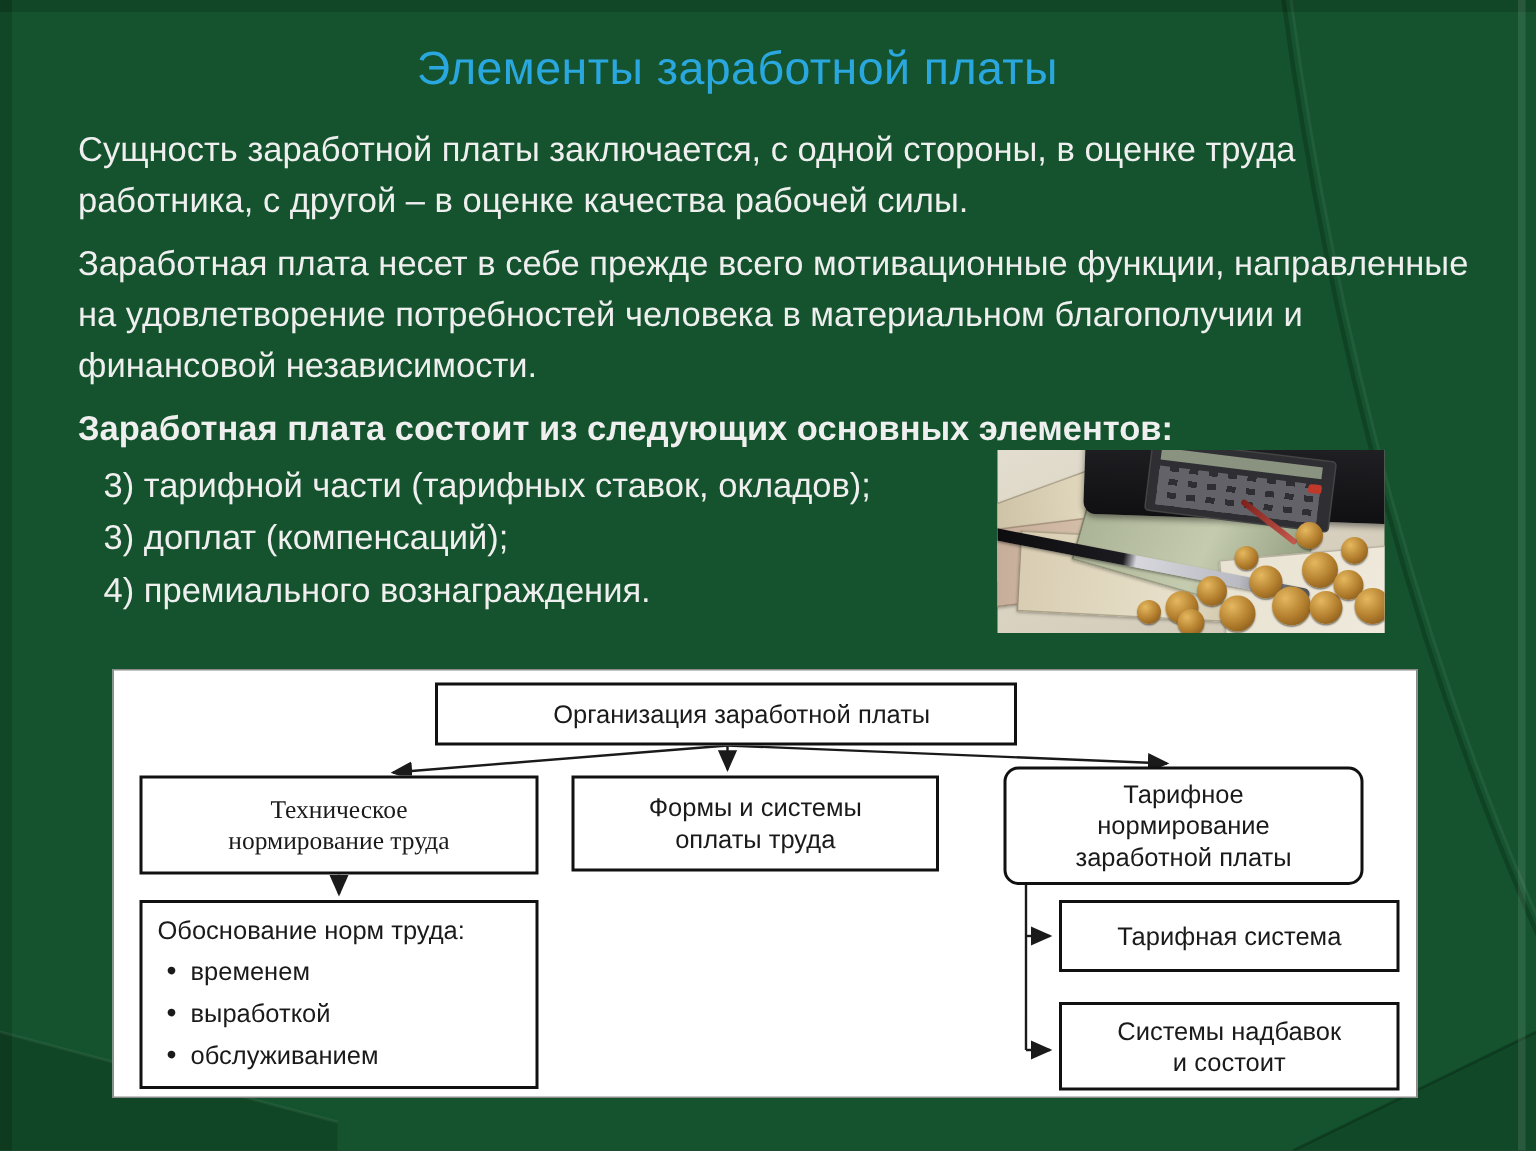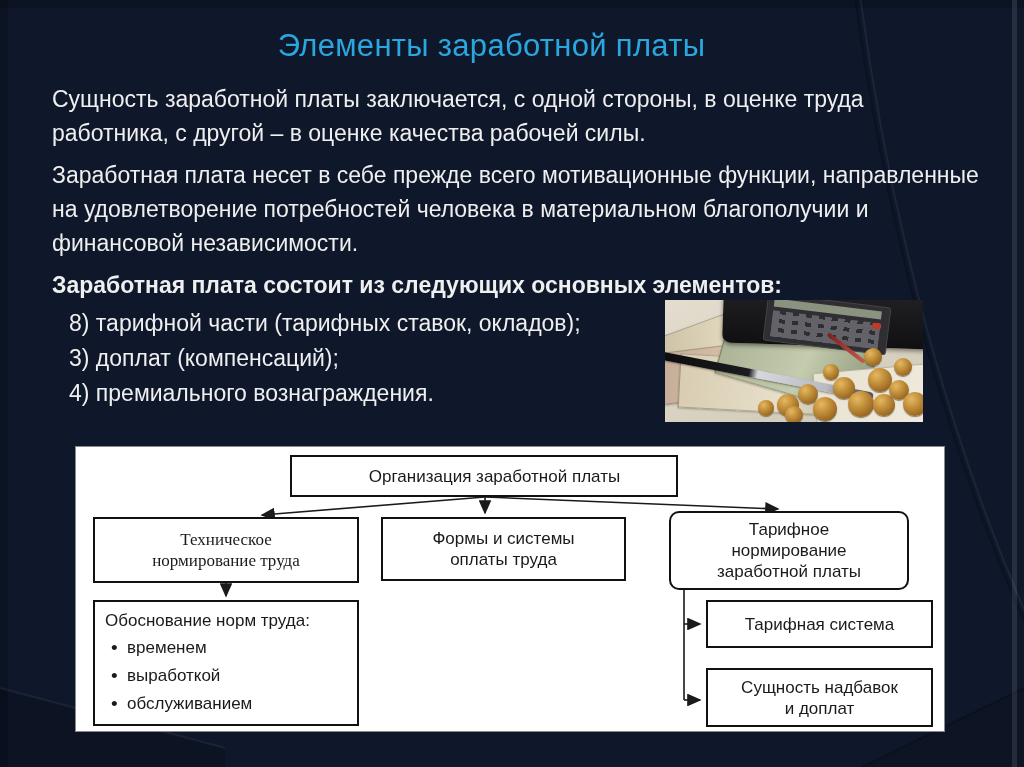--- a/index.html
+++ b/index.html
@@ -1,17 +1,17 @@
 <!DOCTYPE html>
 <html><head>
 <meta charset="utf-8">
 <style>
   html,body{margin:0;padding:0;}
   body{width:1024px;height:767px;overflow:hidden;background:#3c3d3f;font-family:"Liberation Sans",sans-serif;}
-  .slide{position:relative;width:1024px;height:767px;background:#0f172a;overflow:hidden;}
+  .slide{position:relative;width:1024px;height:767px;background:#14532d;overflow:hidden;}
   .bg-deco{position:absolute;left:0;top:0;width:1024px;height:767px;pointer-events:none;}
 
   .title{position:absolute;top:28px;left:0;width:96%;margin:0;text-align:center;
          font-size:31px;font-weight:400;color:#2ba7e0;letter-spacing:.3px;}
 
   .textblock{position:absolute;left:38px;top:82px;width:928px;color:#efefef;
              font-size:23px;line-height:34px;margin-left:14px;}
   .textblock p{margin:0 0 8px 0;}
   .textblock p.intro{font-weight:bold;margin:0 0 4px 0;}
   .num-list{padding-left:17px;line-height:35px;}
@@ -87,21 +87,21 @@
     <rect x="1012" y="0" width="5" height="767" fill="rgba(255,255,255,0.10)"></rect>
   </svg>
 
   <h1 class="title">Элементы заработной платы</h1>
 
   <div class="textblock">
     <p>Сущность заработной платы заключается, с одной стороны, в оценке труда работника, с другой – в оценке качества рабочей силы.</p>
     <p>Заработная плата несет в себе прежде всего мотивационные функции, направленные на удовлетворение потребностей человека в материальном благополучии и финансовой независимости.</p>
     <p class="intro">Заработная плата состоит из следующих основных элементов:</p>
     <div class="num-list">
-      <div>8) тарифной части (тарифных ставок, окладов);</div>
+      <div>3) тарифной части (тарифных ставок, окладов);</div>
       <div>3) доплат (компенсаций);</div>
       <div>4) премиального вознаграждения.</div>
     </div>
   </div>
 
   <div class="photo">
     <div class="note n1"></div>
     <div class="note n2"></div>
     <div class="note n3"></div>
     <div class="note n4"></div>
@@ -163,17 +163,17 @@
     </div>
     <div class="dbox leaf-left">
       <div>Обоснование норм труда:</div>
       <ul>
         <li>временем</li>
         <li>выработкой</li>
         <li>обслуживанием</li>
       </ul>
     </div>
     <div class="dbox leaf-r2">
-      <span>Сущность надбавок и доплат</span>
+      <span>Системы надбавок и состоит</span>
     </div>
   </div>
 
 </div>
 
 </body></html>

